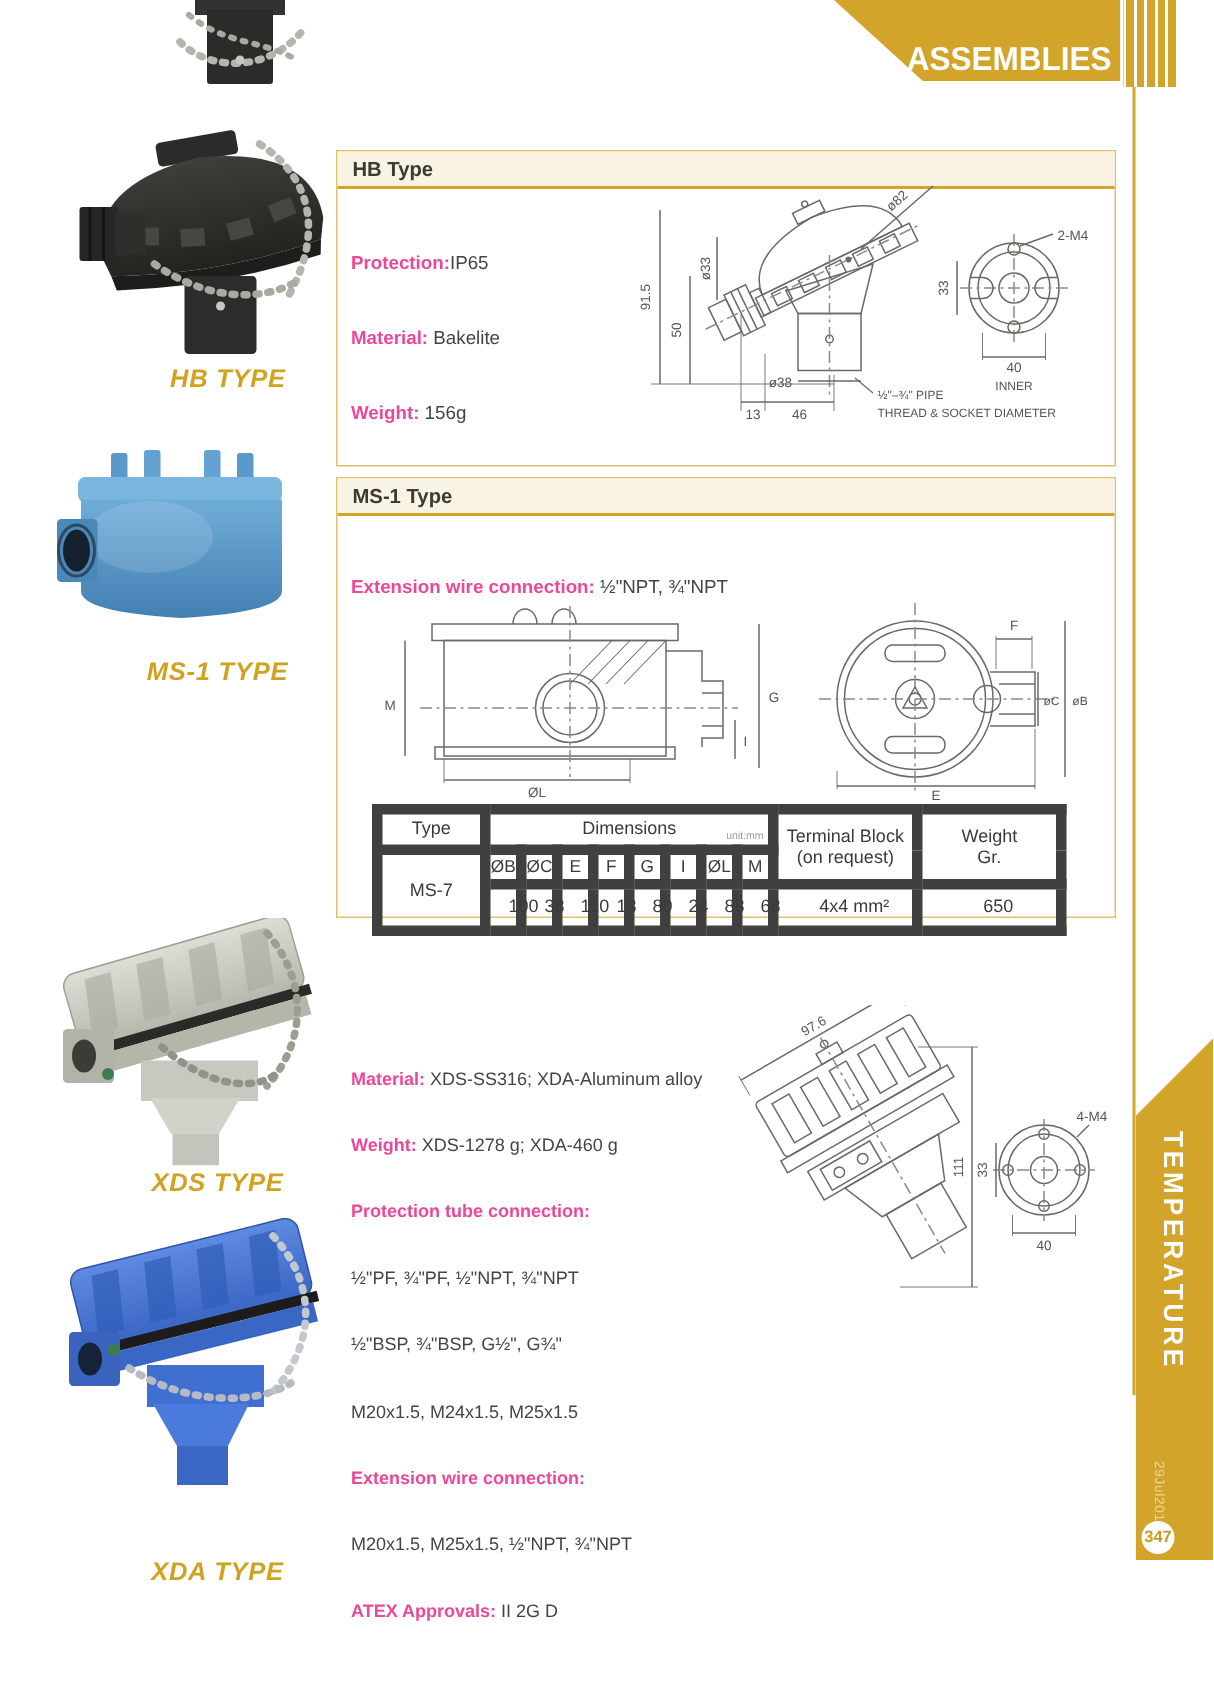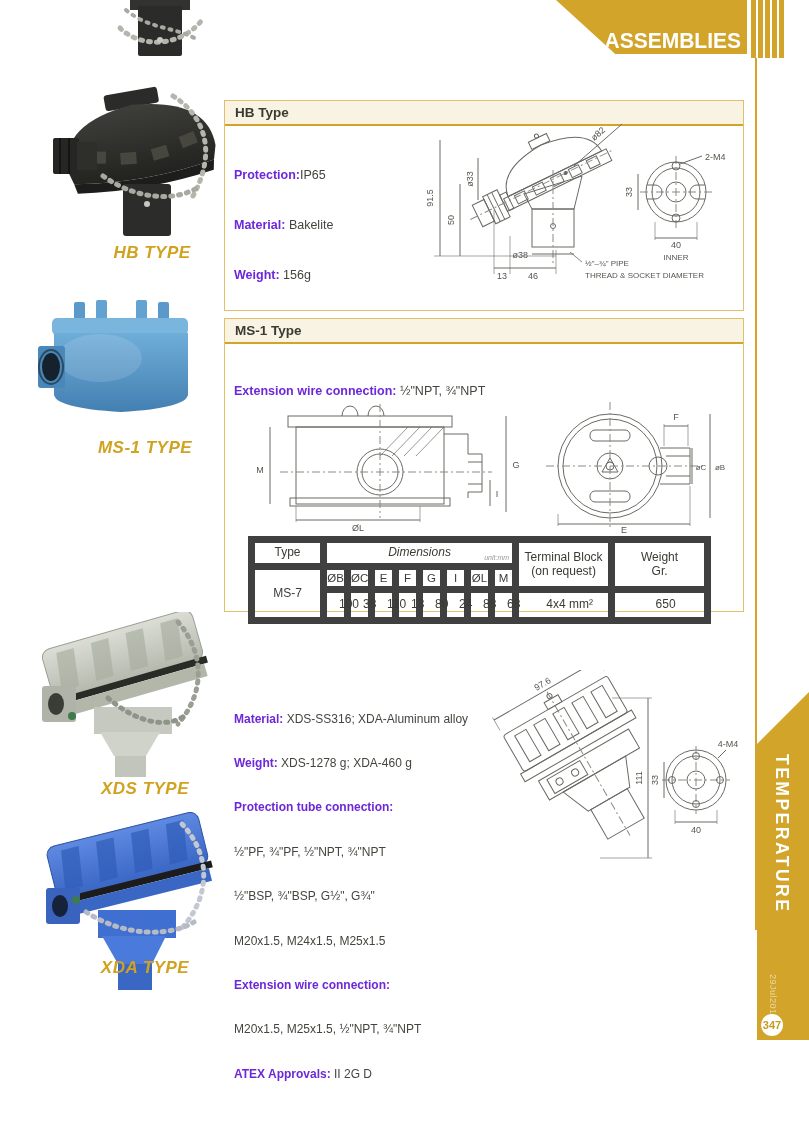--- a/index.html
+++ b/index.html
@@ -15,35 +15,35 @@
   .stripes{left:749px;top:0;width:35px;height:58px;
            background:repeating-linear-gradient(90deg,#fff 0 2px,#D2A42A 2px 7px);}
   .vline{left:755px;top:58px;width:2px;height:872px;background:#D2A42A;}
   
   .box{width:518px;border:1px solid #E2C06A;background:#fff;}
   .box-header{height:23px;background:#F8F3E2;border-bottom:2px solid #D2A42A;
               display:flex;align-items:center;padding-left:10px;
               font-weight:bold;font-size:13.5px;color:#3B3B33;}
   
   .specs{font-size:12.5px;color:#45453F;line-height:16.6px;white-space:pre;}
-  .specs b{color:#6d28d9;}
+  .specs b{color:#ec4899;}
   .s-xds{font-size:12px;line-height:14.8px;}
   .ind-a{margin-left:88px;margin-top:41px;}
   
   .plabel{width:140px;text-align:center;color:#D1A21F;font-weight:bold;
           font-style:italic;font-size:17px;letter-spacing:0.5px;}
   
   table.ms1{border-collapse:collapse;table-layout:fixed;width:456px;
             font-size:12px;color:#3B3B35;}
   table.ms1 th,table.ms1 td{border:7px solid #404040;text-align:center;
             font-weight:normal;padding:0;line-height:1.12;}
   table.ms1 tr.r1 th{height:20px;}
   table.ms1 tr.r2 th{height:16px;font-size:11.5px;}
   table.ms1 tr.r3 td{height:24px;padding-left:12px;}
-  .dims-h{position:relative;font-style:italic;}
+  .dims-h{position:relative;}
   .unit{position:absolute;right:3px;bottom:1px;font-size:7px;color:#999;}
   
   .temp-banner{left:757px;top:692px;width:52px;height:348px;background:#D2A42A;
                clip-path:polygon(0 52px,100% 0,100% 100%,0 100%);}
   .temp-text{position:absolute;left:14px;top:62px;writing-mode:vertical-rl;
              color:#fff;font-weight:bold;font-size:17.5px;letter-spacing:2.5px;
              transform:scaleX(1.05);}
   .date-text{position:absolute;left:11px;top:282px;writing-mode:vertical-rl;
              color:rgba(255,255,255,0.55);font-size:9px;letter-spacing:0.5px;}
   .pagenum{position:absolute;left:4px;top:322px;width:22px;height:22px;
@@ -169,21 +169,21 @@
     </g>
     <rect x="4" y="76" width="34" height="36" rx="3" fill="#3a63be"></rect>
     <ellipse cx="18" cy="94" rx="8" ry="11" fill="#16213a"></ellipse>
     <circle cx="34" cy="88" r="4" fill="#3e7b4e"></circle>
     <rect x="56" y="98" width="78" height="28" fill="#3f6fd0"></rect>
     <polygon points="60,124 124,124 110,152 76,152" fill="#4a7bdc"></polygon>
     <rect x="76" y="152" width="34" height="26" fill="#3a66c4"></rect>
     <path d="M 140,12 C 168,42 170,82 140,116" stroke="#c3c7cf" stroke-width="5" stroke-dasharray="2 6" stroke-linecap="round" fill="none"></path>
     <path d="M 44,100 C 84,126 130,124 152,110" stroke="#b5bac4" stroke-width="5" stroke-dasharray="2 6" stroke-linecap="round" fill="none"></path>
   </svg>
-  <div class="abs plabel" style="left:75px;top:958px">XDA TYPE</div>
+  <div class="abs plabel" style="left:75px;top:1038px">XDA TYPE</div>
 
   <section class="abs box" style="left:224px;top:100px;height:209px">
     <div class="box-header">
       <span>HB Type</span>
     </div>
   </section>
   <div class="abs specs" style="left:234px;top:134px">
     <div><b>Protection:</b><span>IP65</span></div>
     <div><b>Material:</b><span> Bakelite</span></div>
     <div><b>Weight:</b><span> 156g</span></div>

